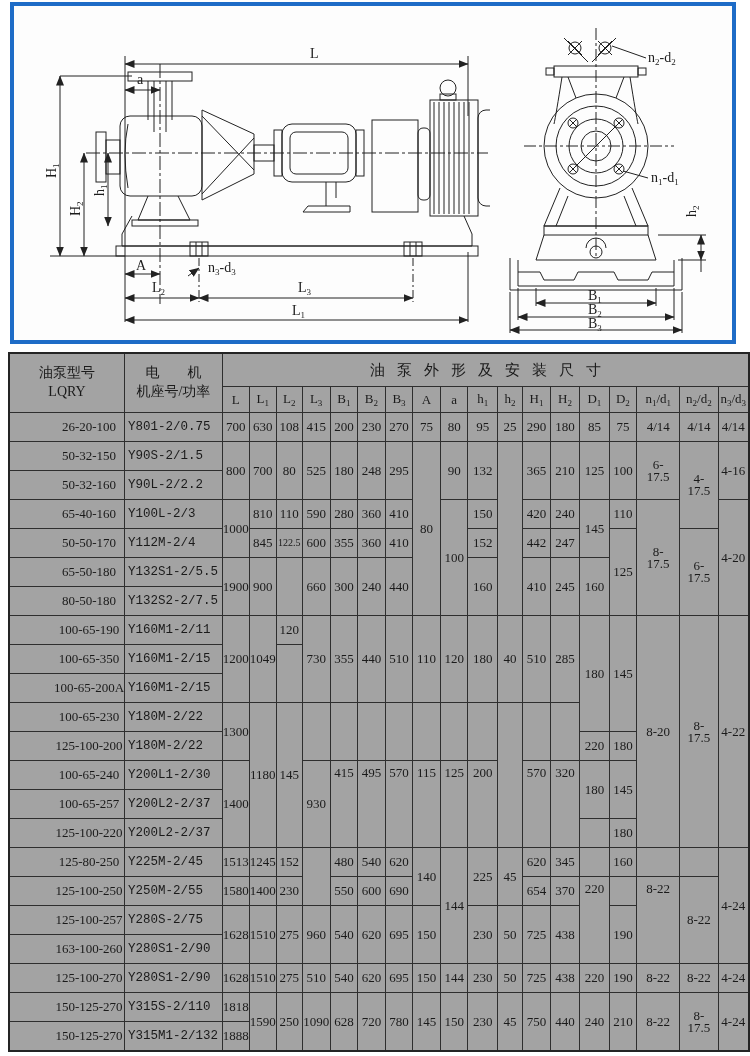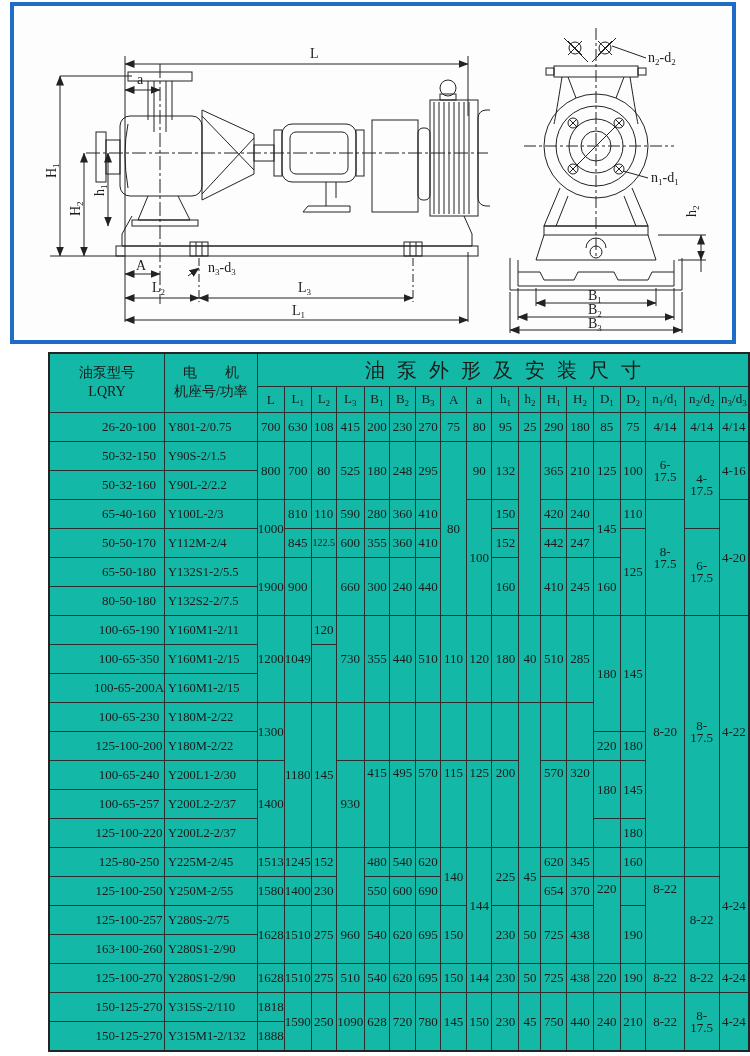--- a/index.html
+++ b/index.html
@@ -9,33 +9,33 @@
   }
   .frame{
     position:absolute;left:10px;top:2px;width:718px;height:334px;
     border:4px solid #1e6cc7;background:#fdfdfd;
   }
   svg{position:absolute;}
   svg text{font-family:"Liberation Serif", serif;font-size:14px;fill:#1c1c1c;}
   svg .sub{font-size:9px;}
   table.spec{
     position:absolute;left:8px;top:352px;border-collapse:collapse;
-    table-layout:fixed;border:2px solid #242424;background:#14b8a6;margin-left:40px;
+    table-layout:fixed;border:2px solid #242424;background:#a3a3a3;
   }
   .spec th,.spec td{
     border:1px solid #2e2e2e;text-align:center;vertical-align:middle;
     padding:0;font-weight:normal;overflow:hidden;white-space:nowrap;
   }
   .spec thead tr.gr th{height:32px;}
   .spec thead tr.dims th{height:25px;font-size:13px;}
   .spec th.lab{font-size:14px;line-height:1.35;}
-  .spec th.group-h{font-size:20px;letter-spacing:12px;padding-left:12px;}
+  .spec th.group-h{font-size:15px;letter-spacing:12px;padding-left:12px;}
   .spec td{height:28px;font-size:13px;line-height:12px;}
   .spec td.model{font-size:13px;padding-left:44px;}
-  .spec td.motor{text-align:left;padding-left:3px;font-size:12.5px;}
+  .spec td.motor{text-align:left;padding-left:3px;font-size:12.5px;font-family:Liberation Mono, monospace;}
   .spec td.vtop{vertical-align:top;padding-top:6px;}
   .spec td.sm{font-size:10px;}
   .spec sub,.spec .sb{font-size:9px;vertical-align:-3px;}
 </style>
 </head>
 <body>
 
 <div class="frame">
 
   <svg style="left:6px;top:14px;" width="470" height="314" viewBox="0 0 470 314">

